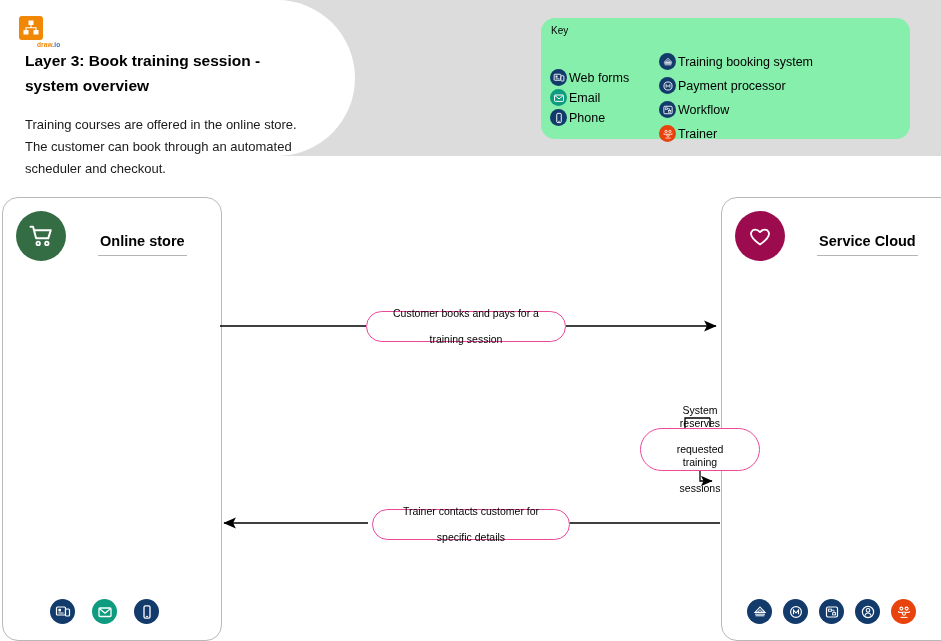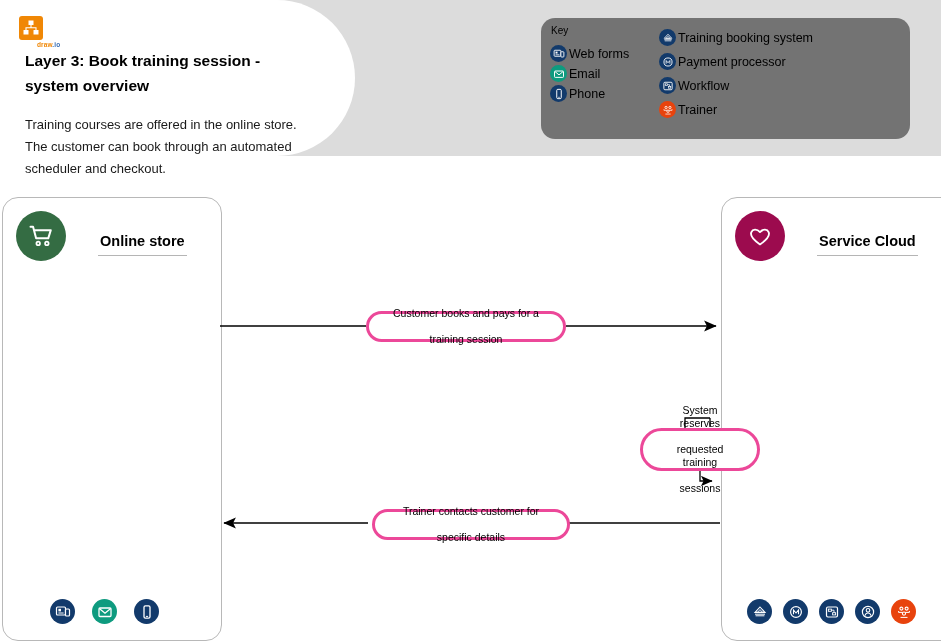--- a/index.html
+++ b/index.html
@@ -71,33 +71,34 @@
     font-size: 13px;
     line-height: 22px;
     color: #1a1a1a;
   }
 
   
   .keybox {
     position: absolute;
     left: 541px; top: 18px;
     width: 369px; height: 121px;
-    background: #737373;
+    background: #86efac;
     border-radius: 14px;
   }
   .key-label {
     position: absolute;
     left: 10px; top: 7px;
     font-size: 10px;
     color: #000;
   }
   .key-col {
     position: absolute;
     display: flex;
     flex-direction: column;
+    margin-top: 24px;
   }
   .key-col-left { left: 9px; top: 26px; gap: 1px; }
   .key-col-right { left: 118px; top: 10px; gap: 5px; }
   .key-row {
     display: flex;
     align-items: center;
     gap: 2px;
     height: 19px;
   }
   .key-row .kname {
@@ -171,21 +172,21 @@
     position: absolute;
     left: 0; top: 0;
     width: 941px; height: 641px;
     pointer-events: none;
   }
 
   
   .pill {
     position: absolute;
     background: #ffffff;
-    border: 3px solid #ec4899;
+    border: 1px solid #ec4899;
     border-radius: 22px;
     display: flex;
     align-items: center;
     justify-content: center;
     text-align: center;
     font-size: 10.5px;
     line-height: 13px;
     color: #000;
     box-sizing: border-box;
   }

